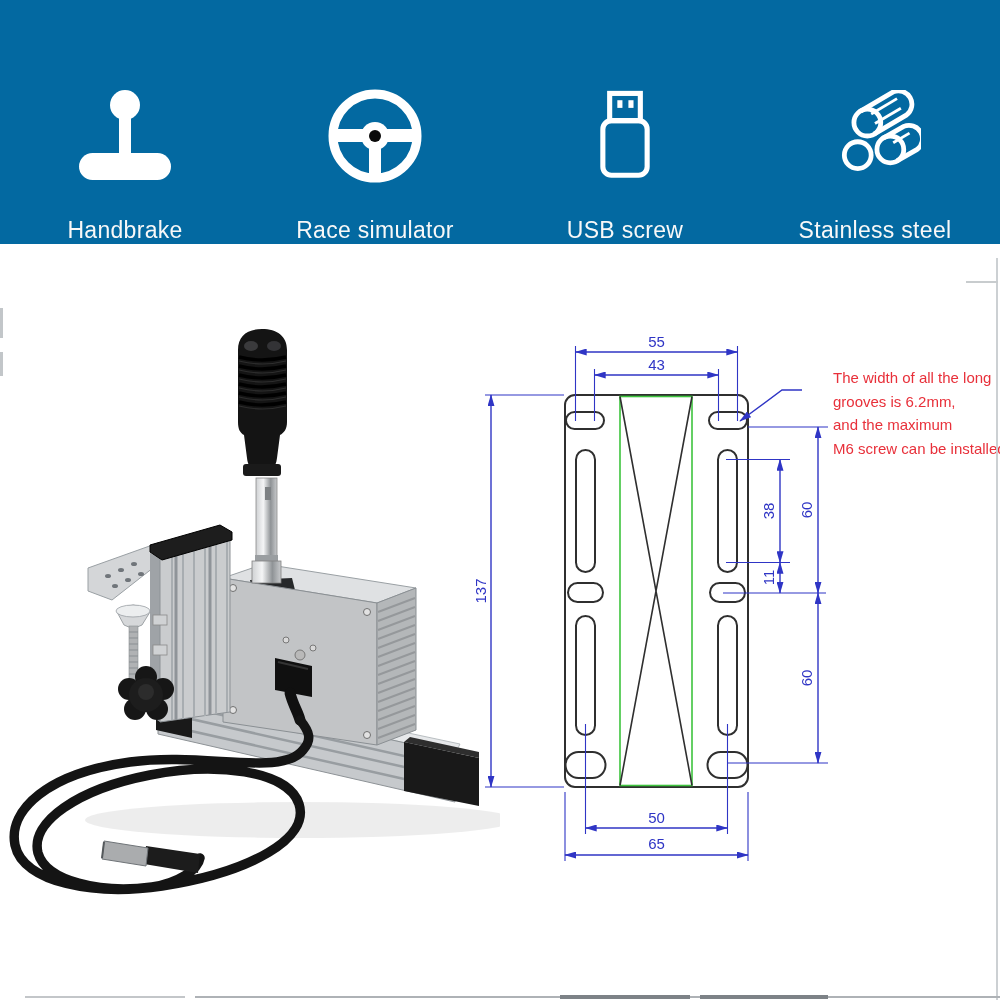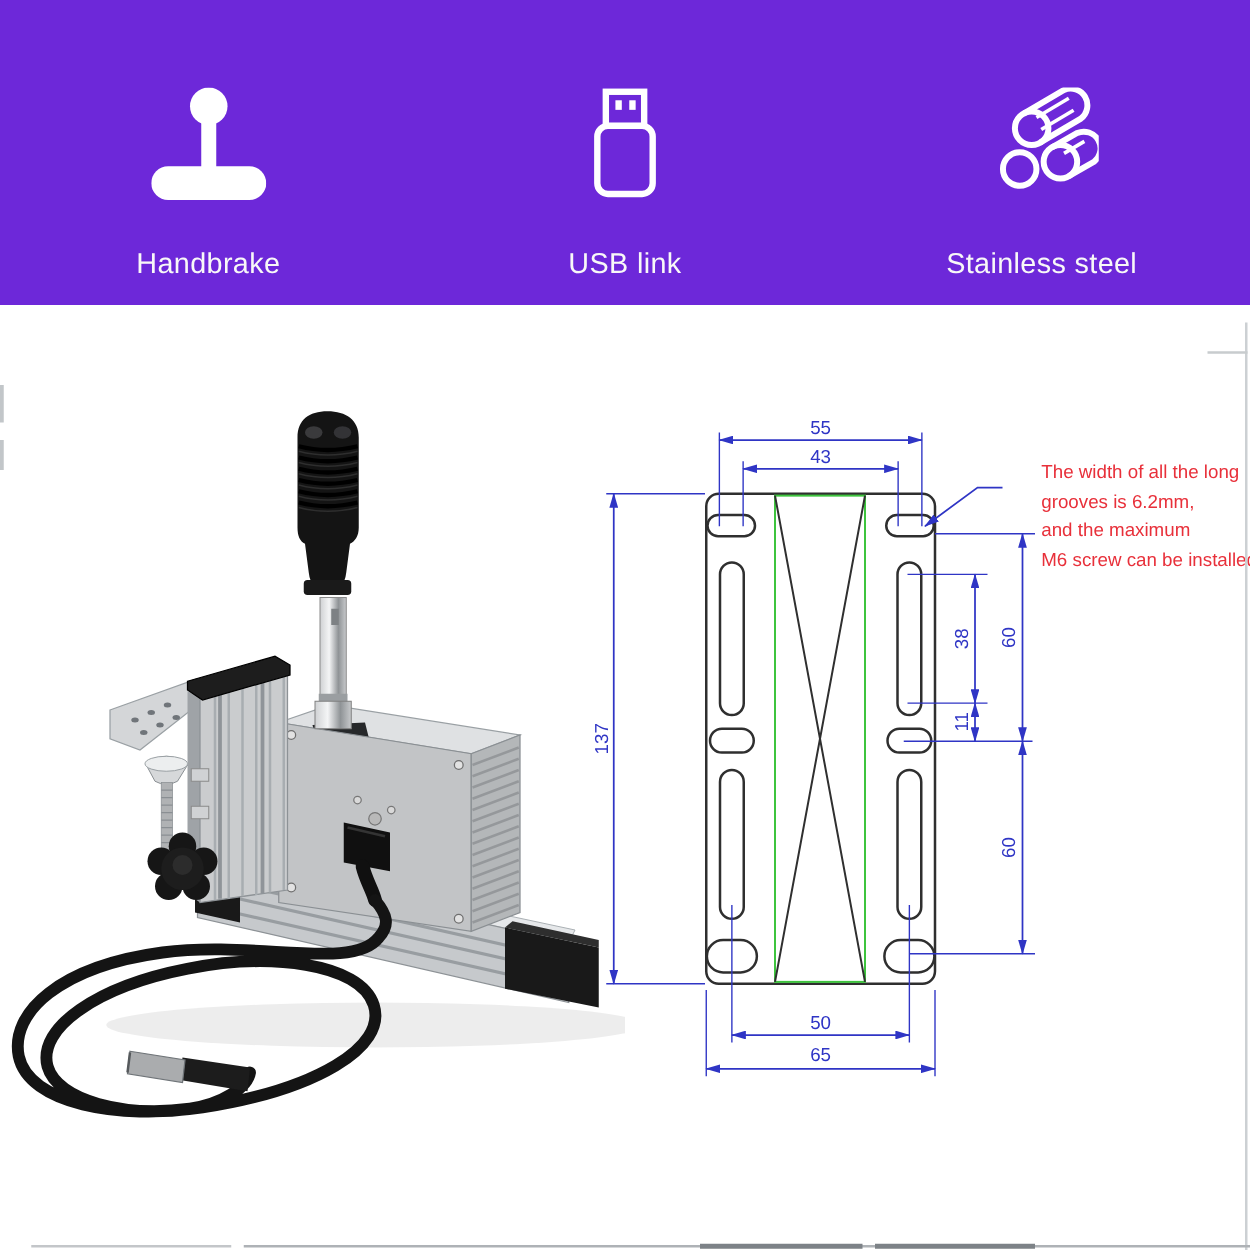--- a/index.html
+++ b/index.html
@@ -1,21 +1,21 @@
 <!DOCTYPE html>
 <html><head>
 <meta charset="utf-8">
 <style>
   html,body{margin:0;padding:0;background:#fff;}
   .stage{position:relative;width:1000px;height:1000px;background:#ffffff;overflow:hidden;
          font-family:"Liberation Sans",sans-serif;}
 
   
-  .banner{position:absolute;left:0;top:0;width:1000px;height:244px;background:#6d28d9;
-          display:flex;align-items:center;}
+  .banner{position:absolute;left:0;top:0;width:1000px;height:244px;background:#0369a1;
+          display:flex;align-items:flex-end;}
   .feature{flex:1;display:flex;flex-direction:column;align-items:center;padding-top:48px;}
   .icon-box{height:96px;display:flex;align-items:center;justify-content:center;}
   .feature-label{margin-top:33px;color:#f8f8f8;font-size:23px;letter-spacing:.3px;white-space:nowrap;}
 
   
   .drawing{position:absolute;left:460px;top:300px;}
   .oline{fill:#ffffff;stroke:#2f2f2f;stroke-width:2;}
   .thin {fill:none;stroke:#2f2f2f;stroke-width:1.6;}
   .green{fill:none;stroke:#3ec43e;stroke-width:1.6;}
   .dim  {stroke:#2f35c5;stroke-width:1.4;fill:none;}
@@ -40,31 +40,43 @@
         <svg width="92" height="92" viewBox="0 0 92 92">
           <circle cx="46" cy="15" r="15" fill="#fff"></circle>
           <rect x="40" y="24" width="12" height="44" fill="#fff"></rect>
           <rect x="0" y="63" width="92" height="27" rx="13.5" fill="#fff"></rect>
         </svg>
       </div>
       <div class="feature-label">Handbrake</div>
     </div>
 
 
+    <div class="feature">
+      <div class="icon-box">
+        <svg width="96" height="96" viewBox="0 0 96 96">
+          <circle cx="48" cy="48" r="42" fill="none" stroke="#fff" stroke-width="9"></circle>
+          <rect x="7" y="41" width="82" height="13" fill="#fff"></rect>
+          <rect x="42" y="48" width="12" height="42" fill="#fff"></rect>
+          <circle cx="48" cy="48" r="14" fill="#fff"></circle>
+          <circle cx="48" cy="48" r="6" fill="#0a0a0a"></circle>
+        </svg>
+      </div>
+      <div class="feature-label">Race simulator</div>
+    </div>
 
     <div class="feature">
       <div class="icon-box">
         <svg width="58" height="92" viewBox="0 0 66 108" fill="none" stroke="#fff" stroke-width="6">
           <rect x="15" y="4" width="36" height="32"></rect>
           <rect x="24" y="12" width="6" height="9" fill="#fff" stroke="none"></rect>
           <rect x="37" y="12" width="6" height="9" fill="#fff" stroke="none"></rect>
           <rect x="7" y="36" width="52" height="64" rx="10"></rect>
         </svg>
       </div>
-      <div class="feature-label">USB link</div>
+      <div class="feature-label">USB screw</div>
     </div>
 
     <div class="feature">
       <div class="icon-box">
         <svg width="92" height="92" viewBox="0 0 96 96" fill="none" stroke="#fff" stroke-width="5">
           <path d="M33 22 L67 2 A 14 14 0 0 1 81 26 L47 46"></path>
           <path d="M44 25 L71 9" stroke-width="3"></path>
           <path d="M48 35 L75 19" stroke-width="3"></path>
           <circle cx="40" cy="34" r="14"></circle>
           <path d="M57 50 L78 38 A 14 14 0 0 1 92 62 L71 74"></path>

